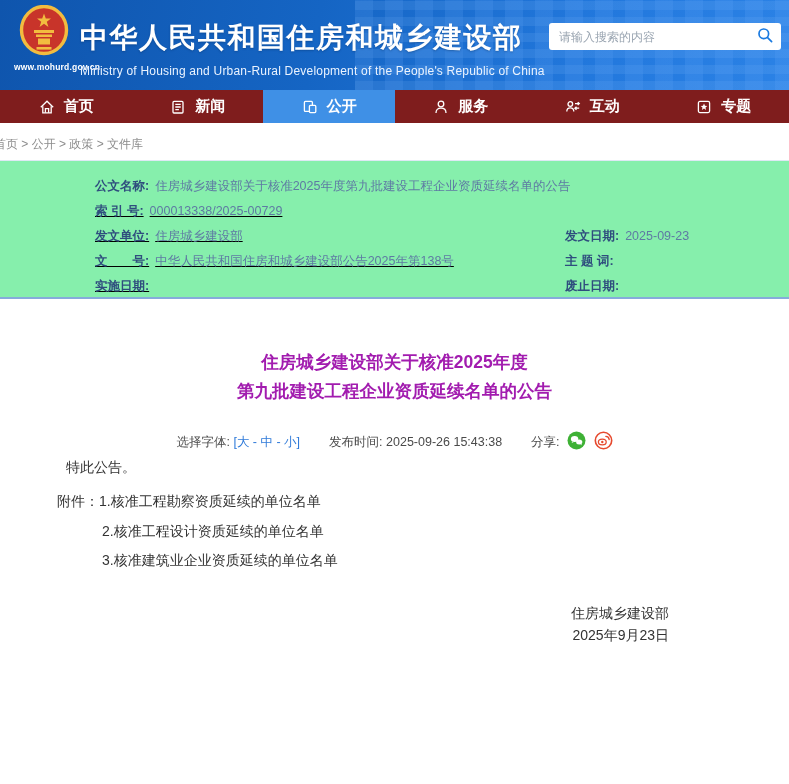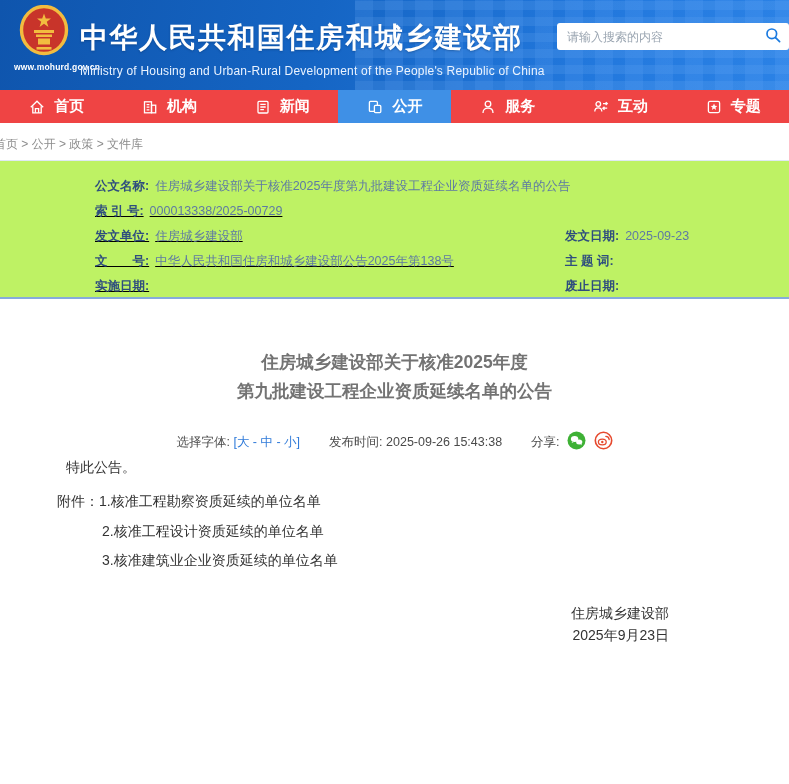--- a/index.html
+++ b/index.html
@@ -15,49 +15,49 @@
     background-image:
       repeating-linear-gradient(90deg, rgba(120,180,255,.35) 0 18px, rgba(30,110,210,0) 18px 30px),
       repeating-linear-gradient(0deg, rgba(150,200,255,.30) 0 9px, rgba(30,110,210,0) 9px 16px);
   }
   .emblem-wrap { position:absolute; left:14px; top:5px; width:60px; text-align:center; }
   .site-url { color:#fff; font-size:8.5px; font-weight:bold; margin-top:1px; letter-spacing:.2px; }
   .titles { position:absolute; left:80px; top:19px; }
   .site-title { color:#fff; font-size:28px; font-weight:bold; letter-spacing:1.5px;
     text-shadow:0 1px 2px rgba(0,40,90,.35); }
   .site-subtitle { color:#eaf3ff; font-size:12px; margin-top:7px; letter-spacing:.2px; }
-  .search-box { position:absolute; right:0; top:23px; width:232px; height:27px; background:#fff;
+  .search-box { position:absolute; right:8px; top:23px; width:232px; height:27px; background:#fff;
     border-radius:3px; display:flex; align-items:center; padding:0 8px 0 10px; }
   .search-box input { flex:1; border:none; outline:none; font-size:12px; color:#333;
     font-family:inherit; background:transparent; }
   .search-box input::placeholder { color:#9aa5b1; }
 
   
-  .nav { display:flex; height:33px; background:#ef4444;justify-content:flex-end; }
+  .nav { display:flex; height:33px; background:#7f1d1d; }
   .nav-item { flex:1; display:flex; align-items:center; justify-content:center; gap:8px;
     color:#fff; font-size:15px; font-weight:bold; cursor:pointer; }
   .nav-item.active { background:#3f90e6; }
   .nav-item svg { display:block; }
 
   
   .breadcrumb { height:37px; background:#fff; padding-top:13px; font-size:12px; color:#8c8c8c;
     margin-left:-6px; }
 
   
-  .doc-info { background:#bef264; border-top:1px solid #dfe9f4; border-bottom:2px solid #86abdb;
+  .doc-info { background:#86efac; border-top:1px solid #dfe9f4; border-bottom:2px solid #86abdb;
     height:139px; padding-top:13px; font-size:12.5px; }
   .di-row { display:flex; padding-left:95px; line-height:25px; }
   .di-left { width:470px; display:flex;text-decoration:underline; }
   .di-right { display:flex; }
   .di-label { color:#2f4e7e; font-weight:bold; white-space:pre; }
   .di-value { color:#5e7aa3; margin-left:6px; white-space:nowrap; }
 
   
   .article { padding:0 38px; color:#333; font-size:14px; }
-  .art-title { text-align:center; font-size:17.5px; line-height:29px; color:#737373;
+  .art-title { text-align:center; font-size:17.5px; line-height:29px; color:#a21caf;
     font-weight:bold; margin-top:49px; }
   .meta { text-align:center; margin-top:25px; font-size:12.5px; color:#4a4a4a; }
   .meta > span { vertical-align:middle; }
   .meta .gap { display:inline-block; width:22px; }
   .font-options { color:#2f7ad9; cursor:pointer; }
   .share-icon { display:inline-block; vertical-align:-4px; margin-left:4px; cursor:pointer; }
 
   .body-para { margin-top:24px; line-height:29px; text-align:justify; text-indent:2em; }
   .closing { line-height:29px; text-indent:2em; }
   .attachments { margin-top:5px; line-height:29.5px; }
@@ -107,30 +107,20 @@
   <div class="nav">
     <div class="nav-item">
       <span>
         <svg width="18" height="18" viewBox="0 0 18 18" fill="none" stroke="#fff" stroke-width="1.3">
           <path d="M2.8 9.2 L9 3.2 L15.2 9.2"></path>
             <path d="M4.8 8.3 V14.8 H13.2 V8.3"></path>
             <path d="M7.4 14.8 V10.6 H10.6 V14.8"></path>
         </svg>
       </span>
       <span>首页</span>
-    </div>
-    <div class="nav-item">
-      <span>
-        <svg width="18" height="18" viewBox="0 0 18 18" fill="none" stroke="#fff" stroke-width="1.3">
-          <rect x="3.5" y="3.8" width="7" height="11"></rect>
-            <rect x="10.5" y="7.2" width="4.2" height="7.6"></rect>
-          <path d="M5.6 6.6 h2.8 M5.6 9.2 h2.8 M5.6 11.8 h2.8"></path>
-        </svg>
-      </span>
-      <span>机构</span>
     </div>
     <div class="nav-item">
       <span>
         <svg width="18" height="18" viewBox="0 0 18 18" fill="none" stroke="#fff" stroke-width="1.3">
           <rect x="4" y="3.4" width="10" height="11.6" rx="1"></rect>
             <path d="M6.3 6.4 h5.4 M6.3 9 h5.4 M6.3 11.6 h3.6"></path>
         </svg>
       </span>
       <span>新闻</span>
     </div>

